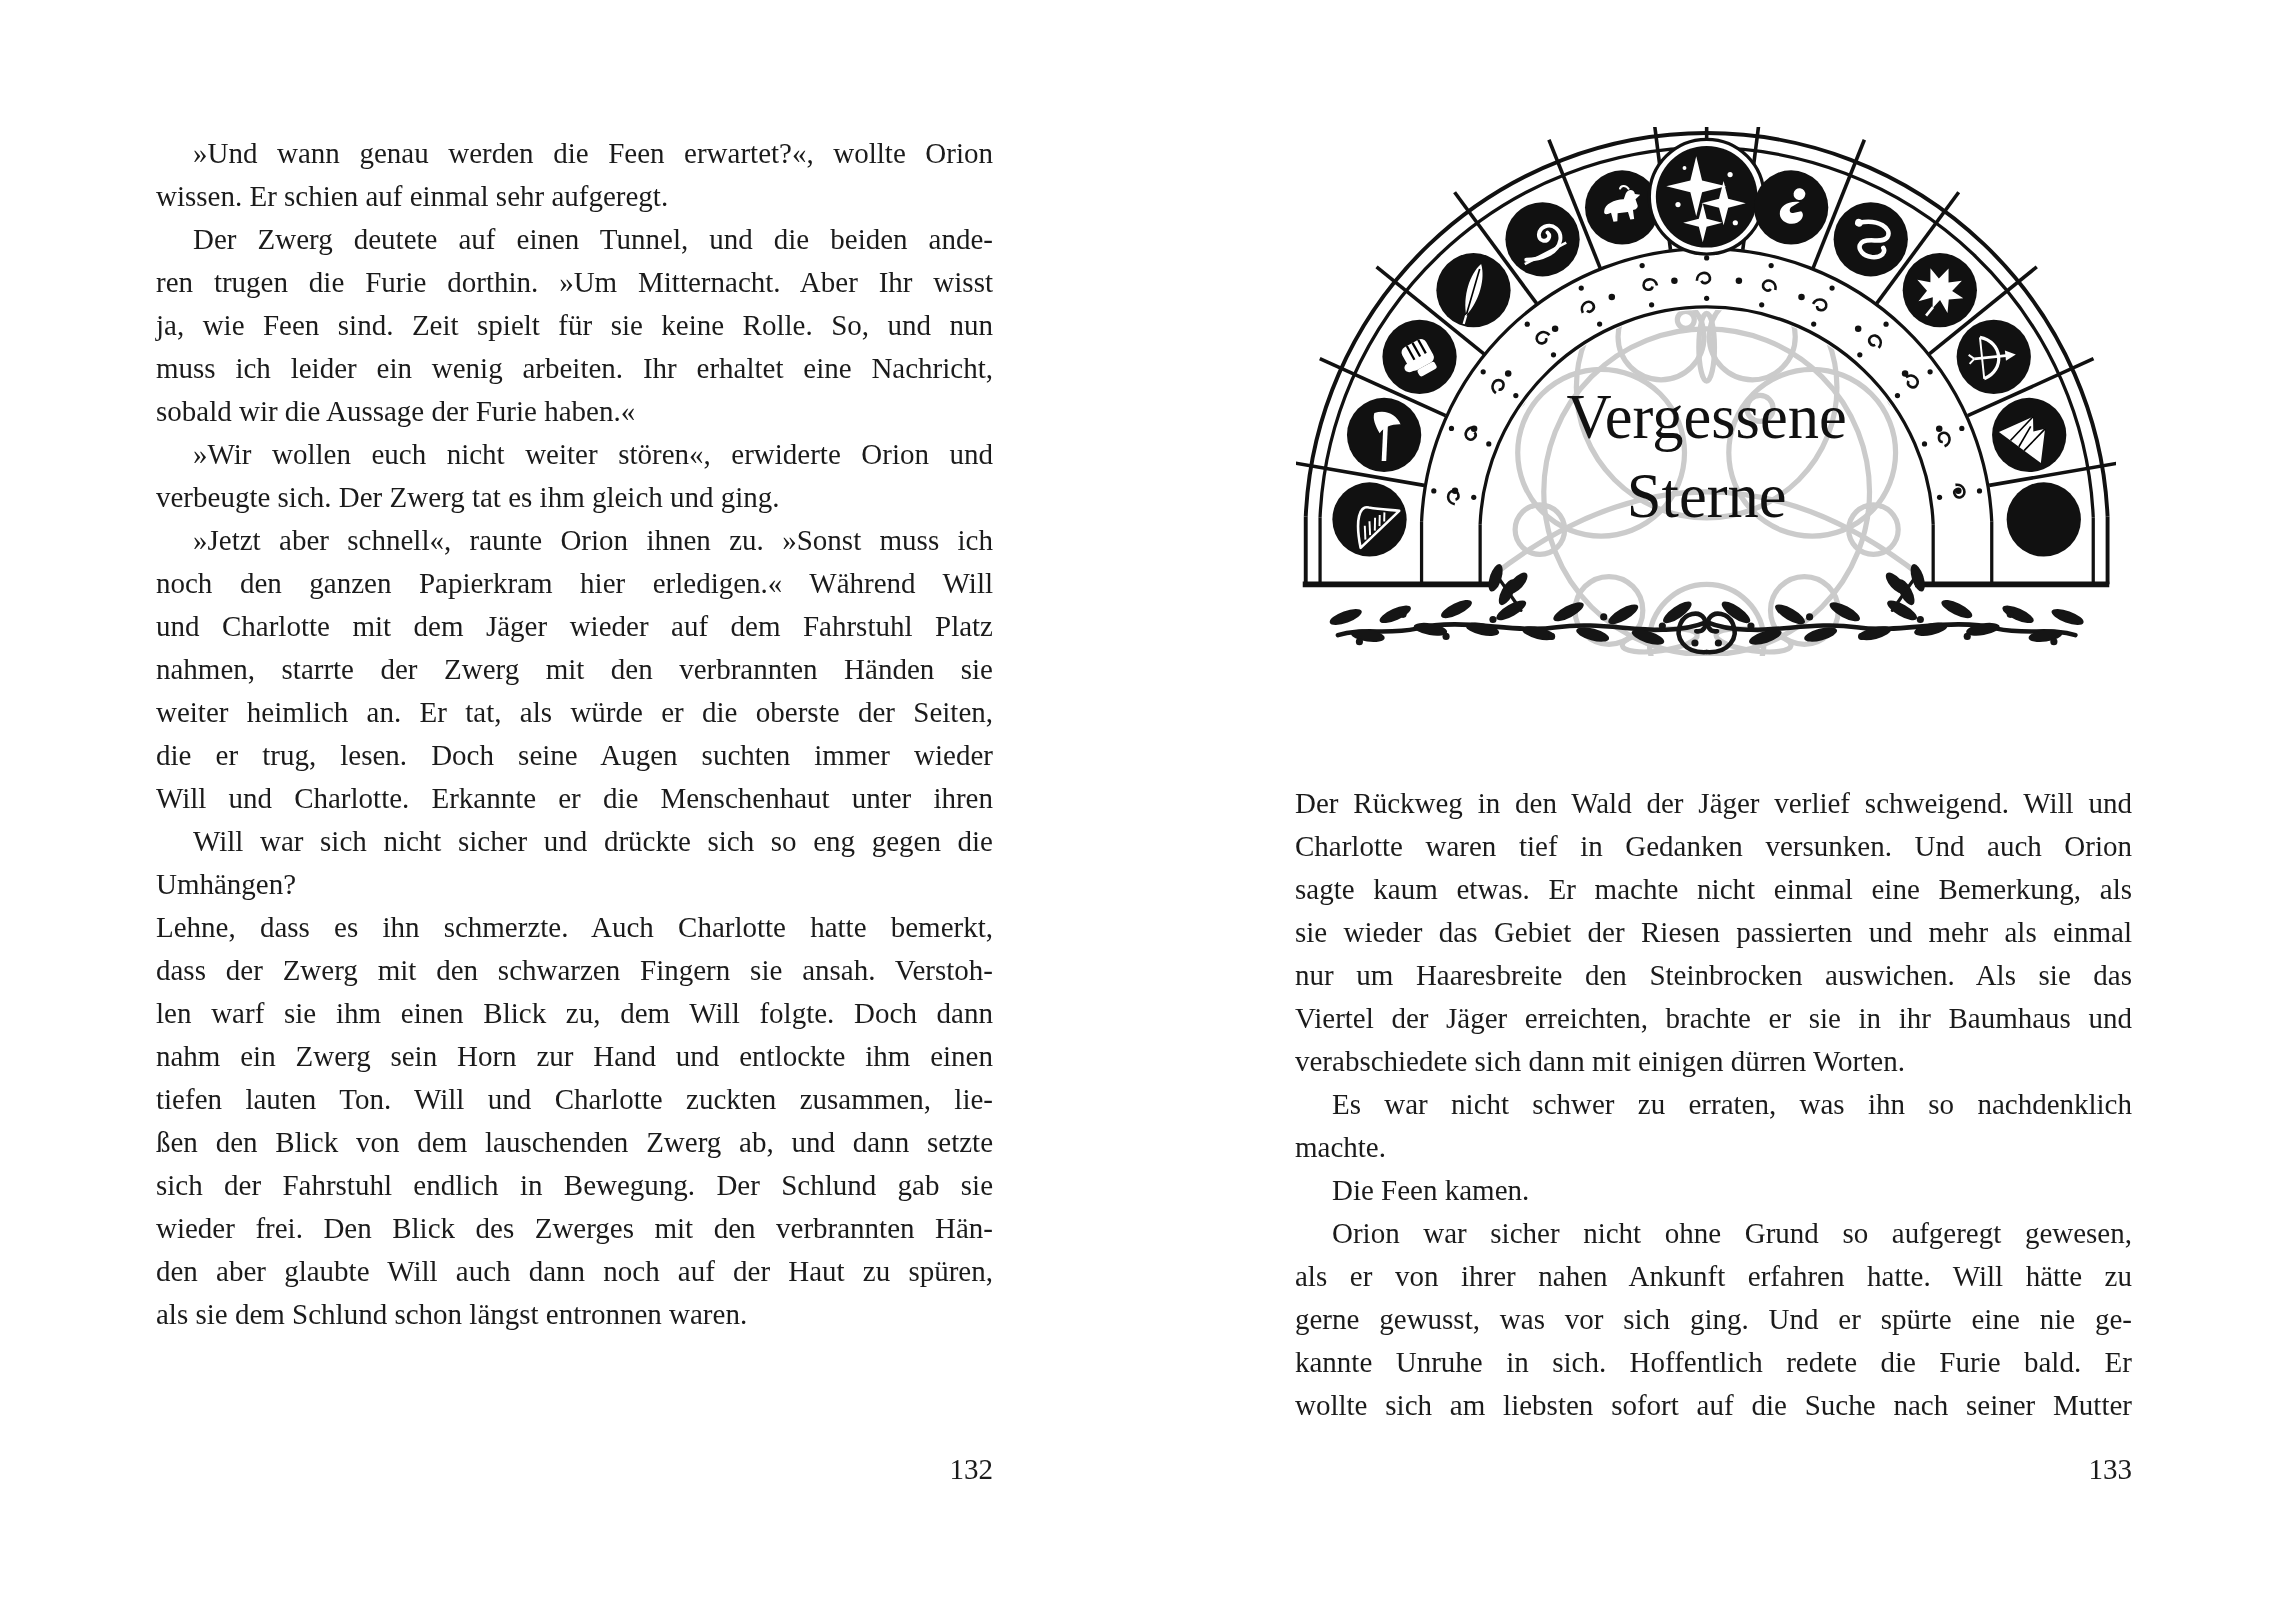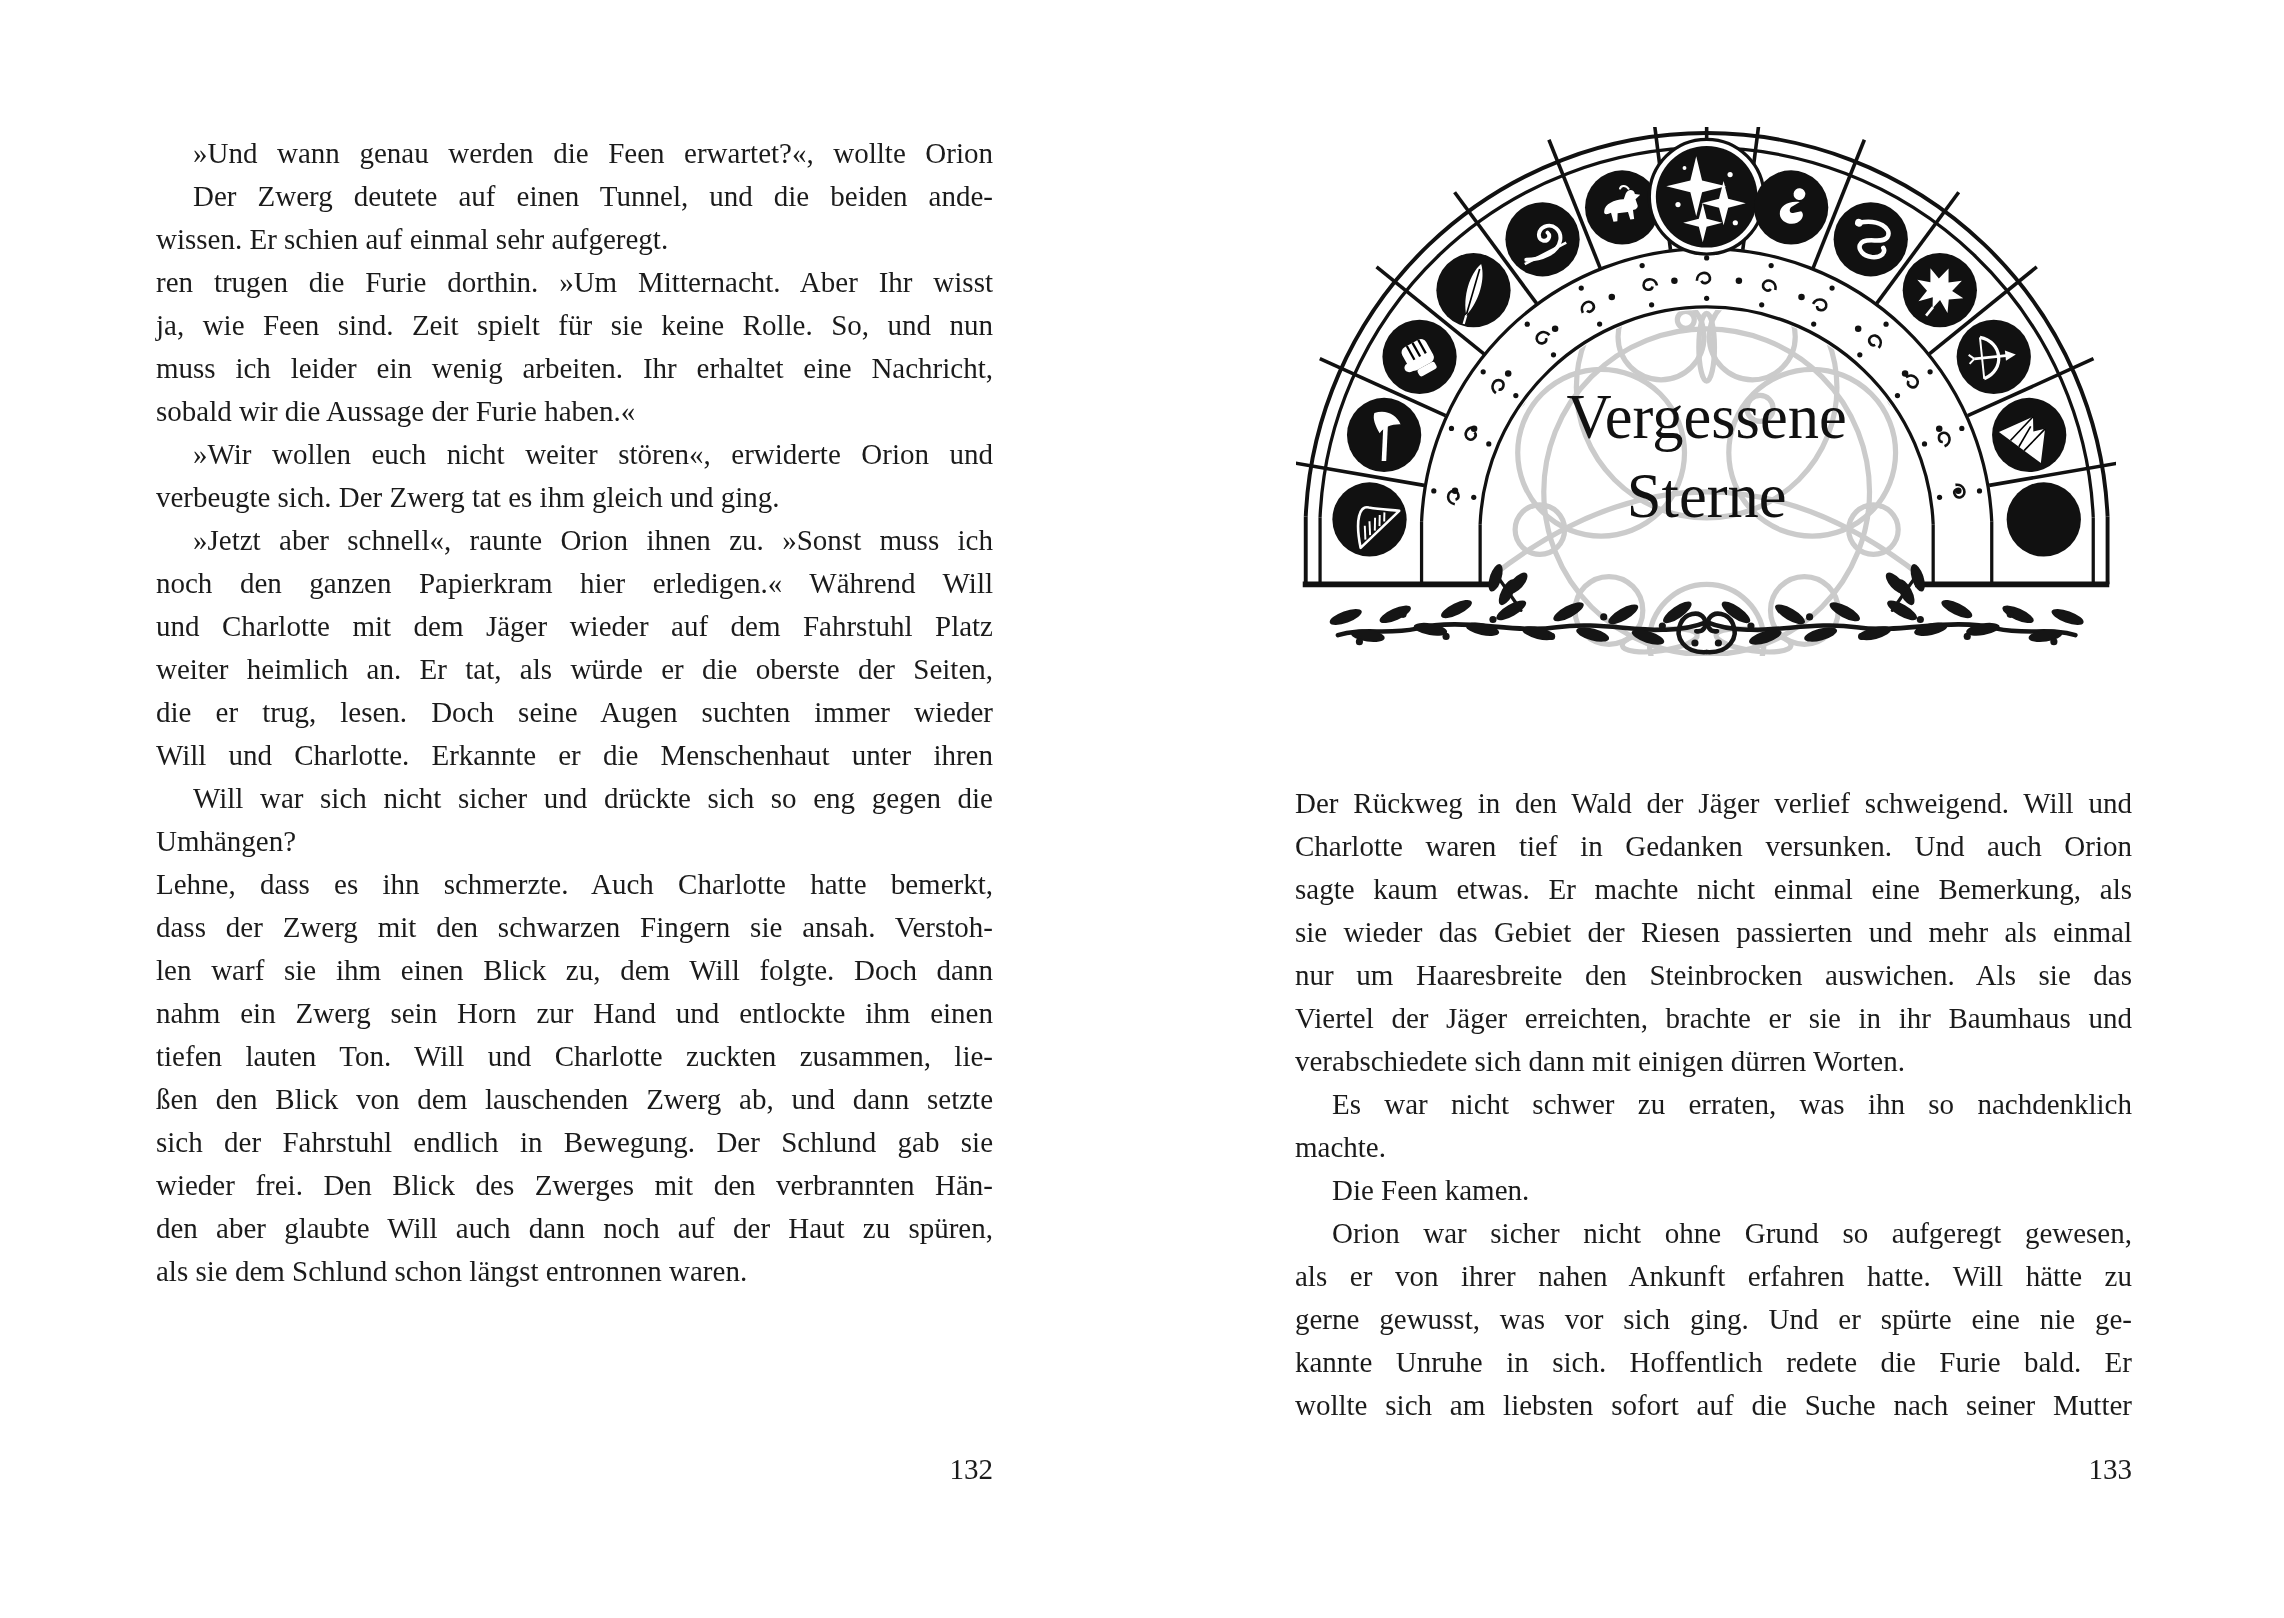--- a/index.html
+++ b/index.html
@@ -24,31 +24,32 @@
     font-family:"Liberation Serif","DejaVu Serif",serif;
     font-size:96px;fill:#111;
   }
 </style>
 </head>
 <body>
 
 <div>
   <div id="left-lines" class="textblock" style="left:156px;top:132px">
       <div class="line indent">»Und wann genau werden die Feen erwartet?«, wollte Orion</div>
+      <div class="line last">wissen. Er schien auf einmal sehr aufgeregt.</div>
       <div class="line indent">Der Zwerg deutete auf einen Tunnel, und die beiden ande-</div>
-      <div class="line last">wissen. Er schien auf einmal sehr aufgeregt.</div>
       <div class="line">ren trugen die Furie dorthin. »Um Mitternacht. Aber Ihr wisst</div>
       <div class="line">ja, wie Feen sind. Zeit spielt für sie keine Rolle. So, und nun</div>
       <div class="line">muss ich leider ein wenig arbeiten. Ihr erhaltet eine Nachricht,</div>
       <div class="line last">sobald wir die Aussage der Furie haben.«</div>
       <div class="line indent">»Wir wollen euch nicht weiter stören«, erwiderte Orion und</div>
       <div class="line last">verbeugte sich. Der Zwerg tat es ihm gleich und ging.</div>
       <div class="line indent">»Jetzt aber schnell«, raunte Orion ihnen zu. »Sonst muss ich</div>
       <div class="line">noch den ganzen Papierkram hier erledigen.« Während Will</div>
       <div class="line">und Charlotte mit dem Jäger wieder auf dem Fahrstuhl Platz</div>
+      <div class="line">nahmen, starrte der Zwerg mit den verbrannten Händen sie</div>
       <div class="line">weiter heimlich an. Er tat, als würde er die oberste der Seiten,</div>
       <div class="line">die er trug, lesen. Doch seine Augen suchten immer wieder</div>
       <div class="line">Will und Charlotte. Erkannte er die Menschenhaut unter ihren</div>
       <div class="line indent">Will war sich nicht sicher und drückte sich so eng gegen die</div>
       <div class="line last">Umhängen?</div>
       <div class="line">Lehne, dass es ihn schmerzte. Auch Charlotte hatte bemerkt,</div>
       <div class="line">dass der Zwerg mit den schwarzen Fingern sie ansah. Verstoh-</div>
       <div class="line">len warf sie ihm einen Blick zu, dem Will folgte. Doch dann</div>
       <div class="line">nahm ein Zwerg sein Horn zur Hand und entlockte ihm einen</div>
       <div class="line">tiefen lauten Ton. Will und Charlotte zuckten zusammen, lie-</div>

